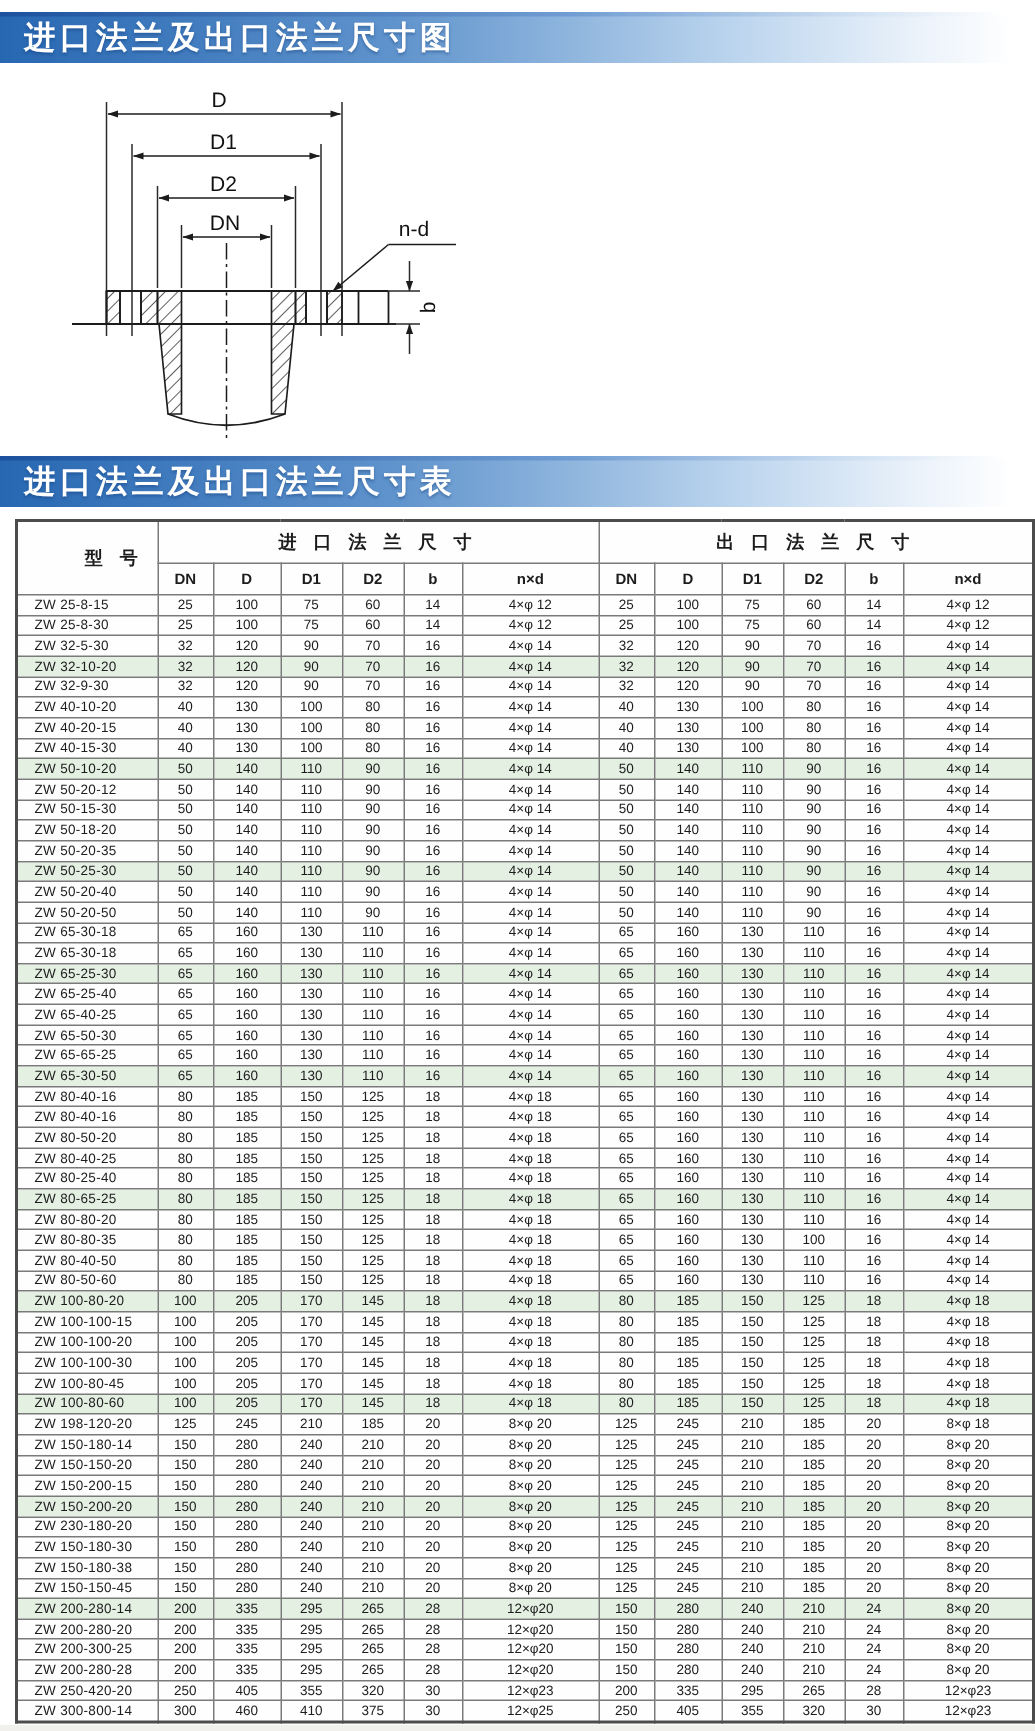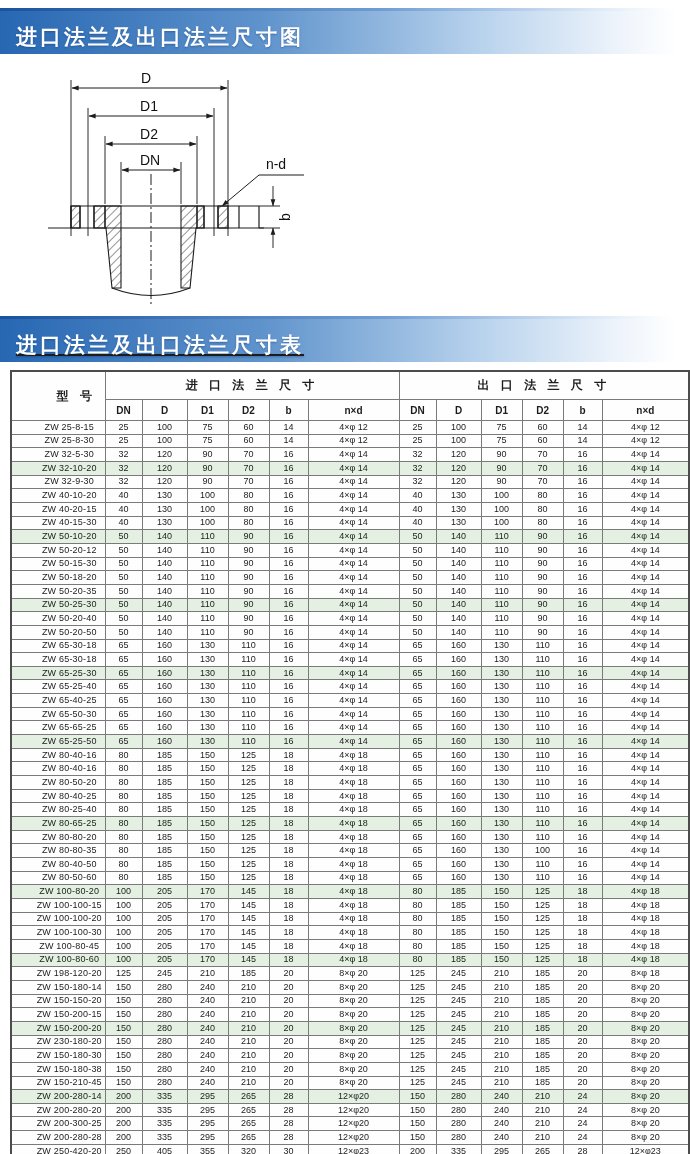--- a/index.html
+++ b/index.html
@@ -5,38 +5,38 @@
   html,body{margin:0;padding:0;}
   body{
     width:690px;height:1154px;overflow:hidden;
     background:#ffffff;
     font-family:"Liberation Sans", sans-serif;
     color:#1c1c1c;
     position:relative;
   }
   
   .title-bar{
-    height:46px;
+    height:34px;
     background:linear-gradient(90deg, var(--bar-blue,#2767b2) 0%, #5f93cc 38%, #b9d3ed 70%, #eef4fb 90%, #ffffff 98%);
     position:relative;
-    display:flex;align-items:flex-end;
+    display:flex;align-items:flex-start;
   }
   .title-bar::before{
     content:"";position:absolute;top:0;left:0;right:0;height:3px;
     background:linear-gradient(90deg,#1b519e 0%, #6f9cd2 55%, #d8e6f5 85%, #ffffff 97%);
   }
   .title-bar .bar-text{
     color:#ffffff;font-weight:bold;font-size:21px;letter-spacing:3px;
     padding-left:16px;line-height:34px;
     font-family:"Liberation Serif", serif;
     text-shadow:0 1px 2px rgba(10,50,110,.4);
     white-space:nowrap;
   }
   #bar1{margin-top:8px;}
-  #bar2{margin-top:2px;text-decoration:underline;}
+  #bar2{margin-top:2px;}
   
   .diagram-wrap{height:256px;background:#ffffff;}
   .diagram-wrap svg{display:block;margin-left:46px;margin-top:4px;}
   .dim-label{font-family:"Liberation Sans",sans-serif;font-size:14px;fill:#111;}
   
   .table-wrap{margin:8px 10px 0 10px;}
   table{
     width:678px;table-layout:fixed;border-collapse:collapse;
     border:2px solid #4c4c4c;background:#fefefe;
   }
@@ -44,21 +44,21 @@
     border:1px solid #7a7a7a;
     text-align:center;vertical-align:middle;
     overflow:hidden;white-space:nowrap;
     padding:0;
   }
   thead tr.group-row th{height:27px;font-size:12px;font-weight:bold;letter-spacing:4px;}
   thead tr.sub-row th{height:20px;font-size:10px;font-weight:bold;letter-spacing:0;}
   th.model-head{font-size:12px;letter-spacing:8px;padding-left:36px;}
   tbody tr{height:13.67px;}
   tbody td{font-size:9px;line-height:1;}
-  tbody td.model{text-align:center;padding-left:22px;letter-spacing:.2px;}
+  tbody td.model{text-align:left;padding-left:11px;letter-spacing:.2px;}
   tbody tr.hl{background:var(--hl,#e4f1e2);margin-left:21px;}
   .page-bottom{height:6px;background:#f2f0ec;margin-top:1px;}
 </style>
 </head>
 <body style="--hl: #e4f1e2; --bar-blue: #2767b2;">
 
 <div id="bar1" class="title-bar">
   <span class="bar-text">进口法兰及出口法兰尺寸图</span>
 </div>
 
@@ -519,21 +519,21 @@
           <td>16</td>
           <td>4×φ 14</td>
           <td>65</td>
           <td>160</td>
           <td>130</td>
           <td>110</td>
           <td>16</td>
           <td>4×φ 14</td>
         </tr>
         <tr class="hl">
-          <td class="model">ZW 65-25-50</td>
+          <td class="model">ZW 65-30-50</td>
           <td>65</td>
           <td>160</td>
           <td>130</td>
           <td>110</td>
           <td>16</td>
           <td>4×φ 14</td>
           <td>65</td>
           <td>160</td>
           <td>130</td>
           <td>110</td>
@@ -894,21 +894,21 @@
           <td>20</td>
           <td>8×φ 20</td>
           <td>125</td>
           <td>245</td>
           <td>210</td>
           <td>185</td>
           <td>20</td>
           <td>8×φ 20</td>
         </tr>
         <tr>
-          <td class="model">ZW 150-210-45</td>
+          <td class="model">ZW 150-150-45</td>
           <td>150</td>
           <td>280</td>
           <td>240</td>
           <td>210</td>
           <td>20</td>
           <td>8×φ 20</td>
           <td>125</td>
           <td>245</td>
           <td>210</td>
           <td>185</td>

